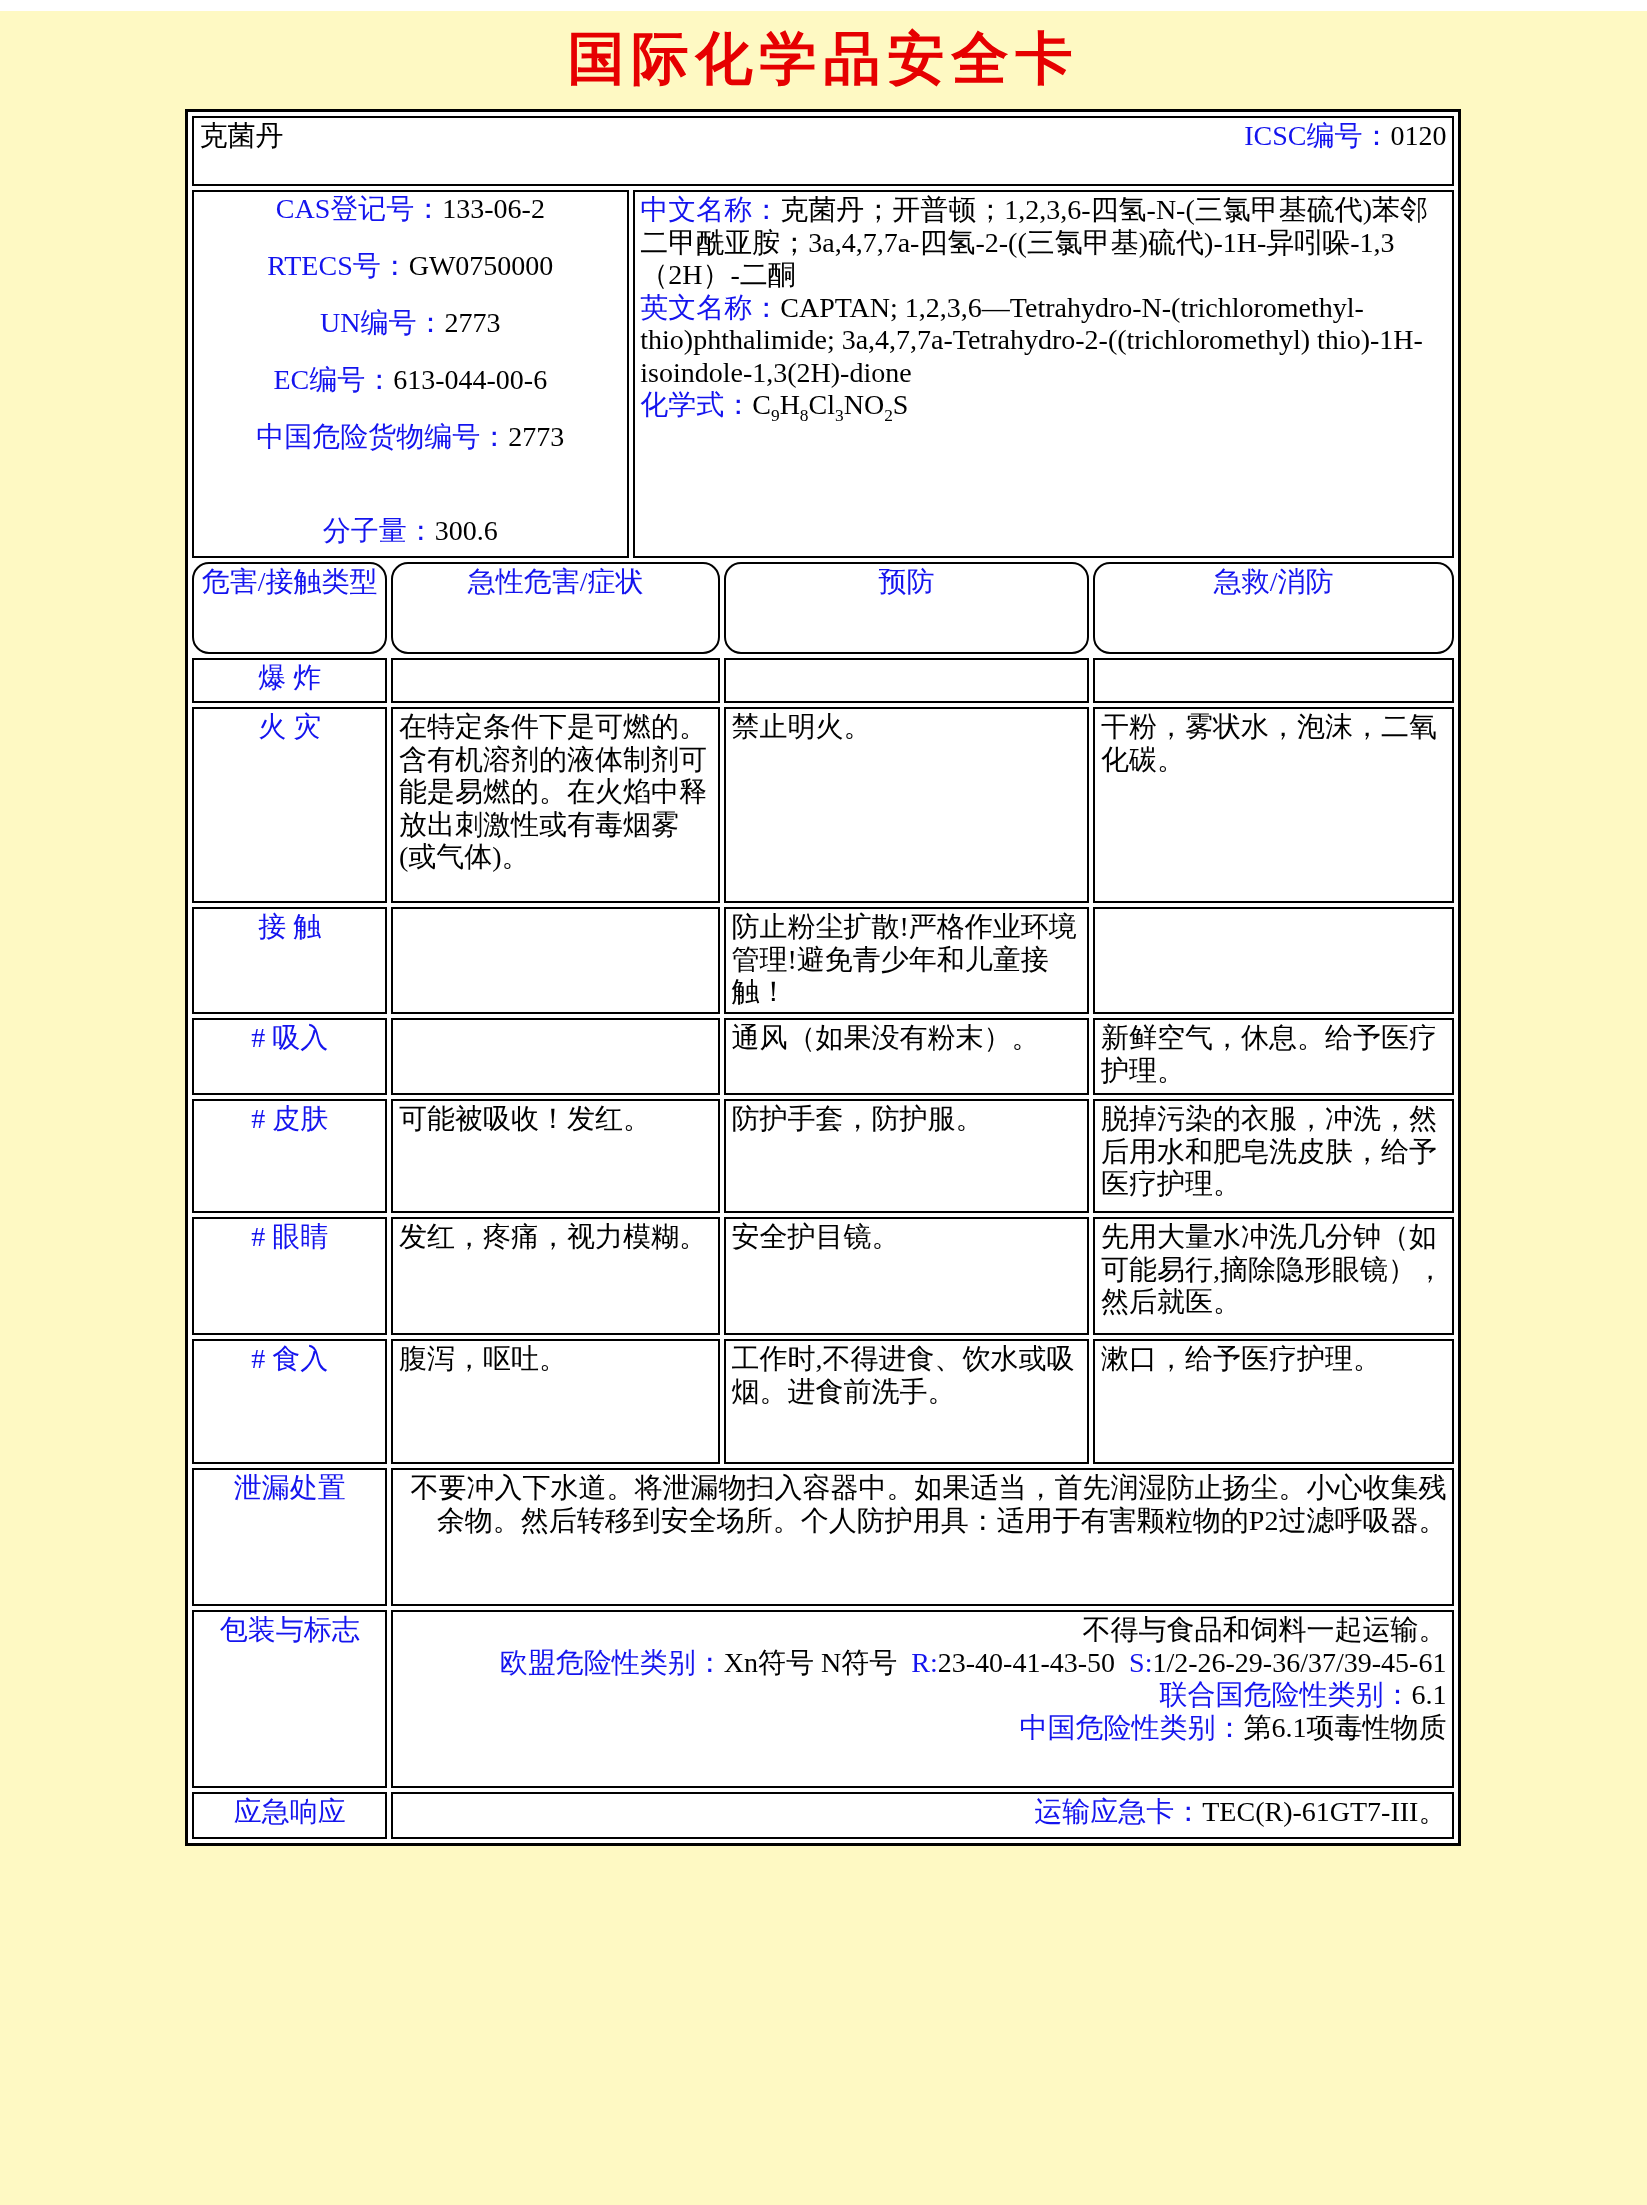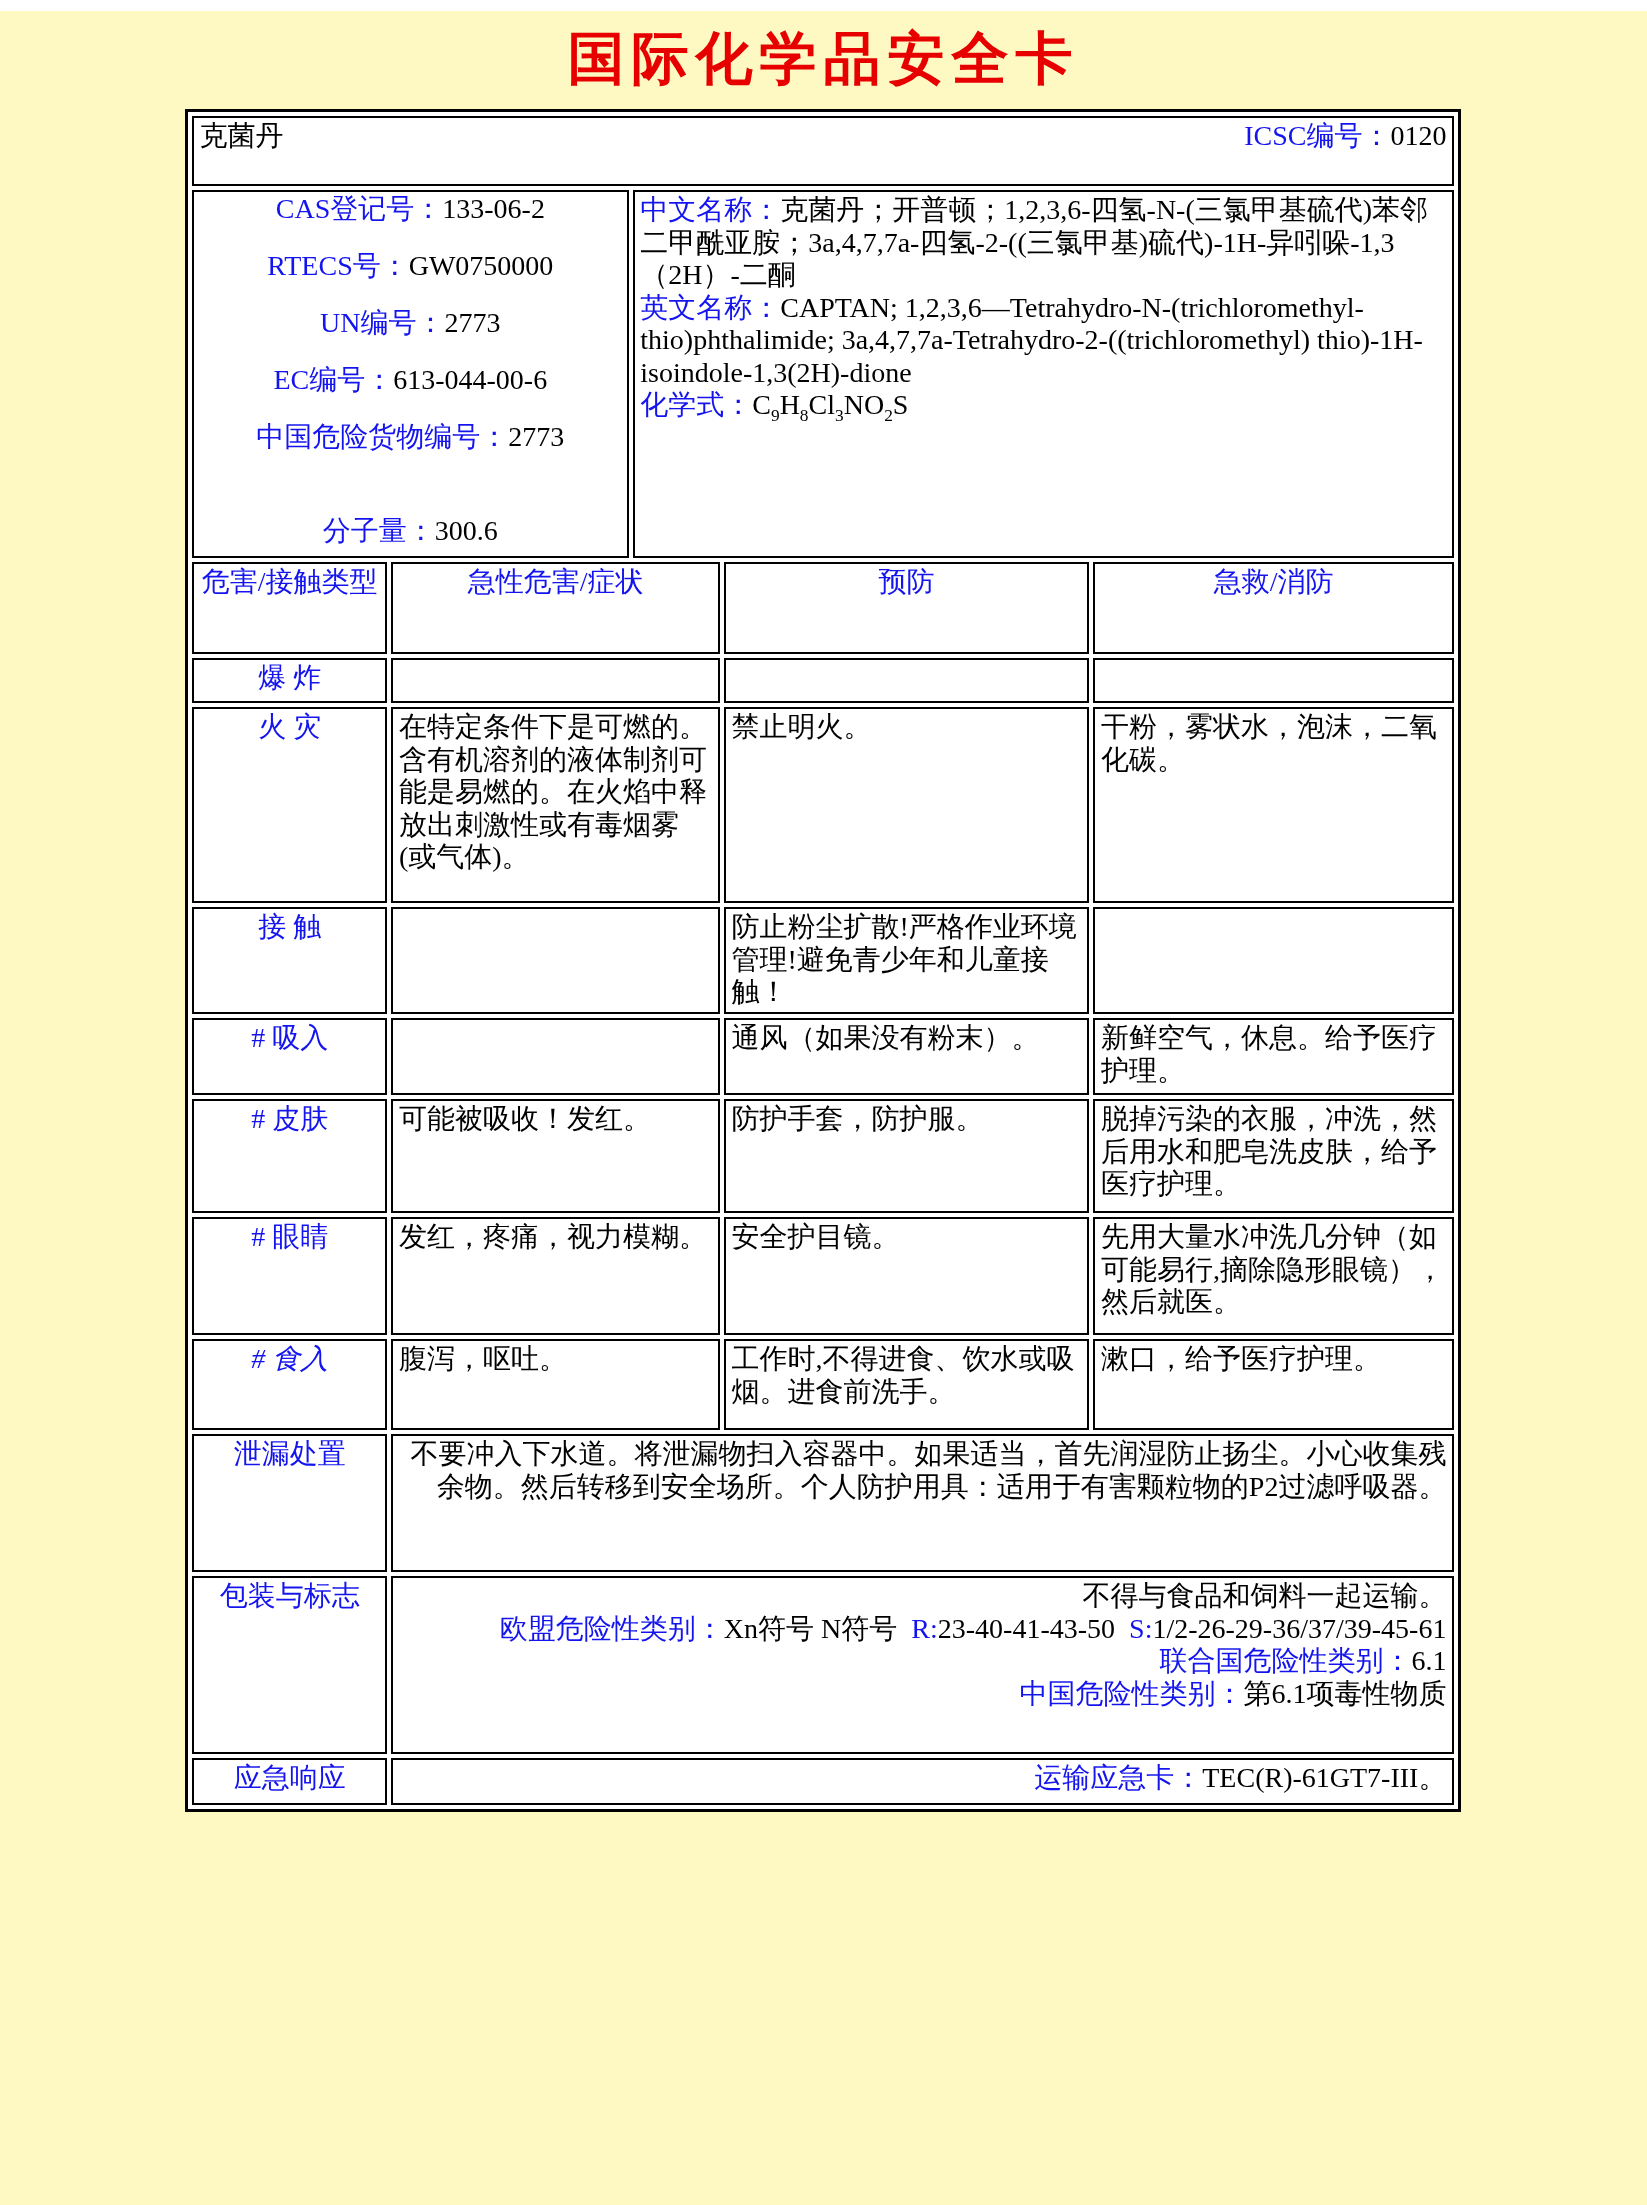--- a/index.html
+++ b/index.html
@@ -49,25 +49,25 @@
   td.head-cell{height:70px;vertical-align:middle;font-size:36px;padding:2.8px 9.7px;}
   .head-flex{display:flex;justify-content:space-between;align-items:center;width:100%;}
   
   td.id-left{padding:12.5px 7px 7px 7px;font-size:35px;text-align:center;}
   .id-item{margin-bottom:26px;line-height:1.1;}
   .id-item.mol{margin-top:64px;margin-bottom:5.6px;}
   td.id-right{padding:5.6px 7px;font-size:33px;line-height:1.24;}
   .id-line{margin:0;}
   sub{font-size:0.62em;line-height:0;}
   
-  td.th-cell{height:92px;vertical-align:middle;text-align:center;font-size:36px;color:var(--blue);}
+  td.th-cell{height:92px;vertical-align:middle;text-align:center;font-size:36px;color:var(--blue);border-radius:17px;}
   td.rowlabel{vertical-align:middle;text-align:center;font-size:34px;color:var(--blue);padding:2.8px 0;}
   td.body-cell{vertical-align:top;}
   td.h-fire{height:196px;} td.h-expl{height:45px;} td.h-cont{height:107px;}
-  td.h-inh{height:77px;} td.h-skin{height:114px;} td.h-eye{height:118px;} td.h-ing{height:91px;font-style:italic;}
+  td.h-inh{height:77px;} td.h-skin{height:114px;} td.h-eye{height:118px;} td.h-ing{height:125px;}
   td.h-spill{height:138px;} td.h-pack{height:178px;} td.h-emer{height:47px;} td.h-store{height:40px;}
   
   td.sec-cell{line-height:1.45;}
   .seg-para{white-space:pre-wrap;text-align:right;}
   .seg-black{color:#000;}
   .seg-blue{color:var(--blue);}
 </style>
 </head>
 <body>
 

